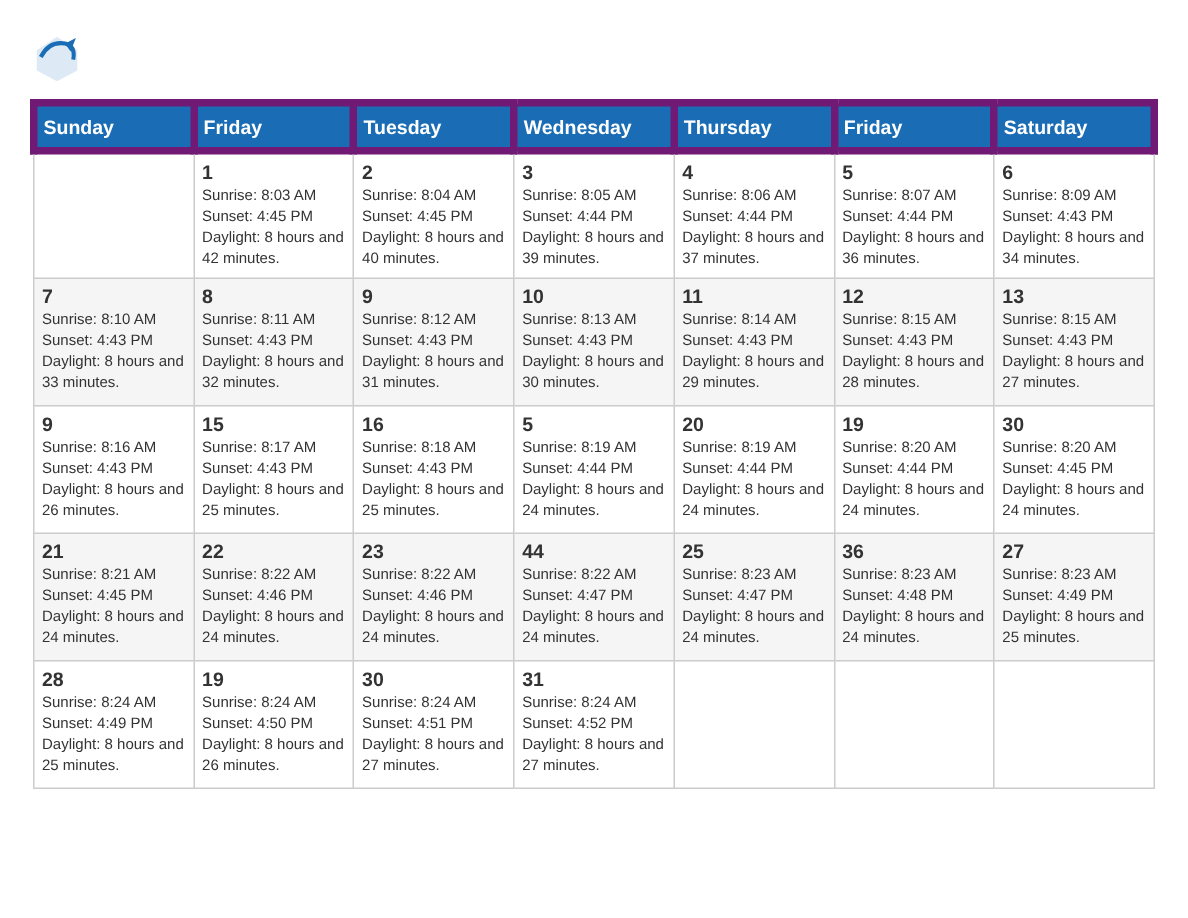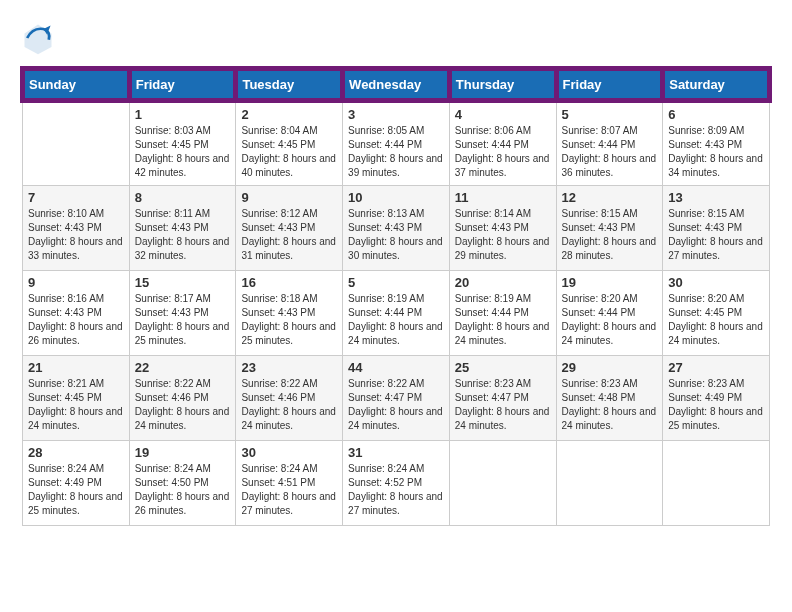--- a/index.html
+++ b/index.html
@@ -223,21 +223,21 @@
         </td>
         <td>
           <div class="day-number">44</div>
           <div class="day-info">Sunrise: 8:22 AM<br>Sunset: 4:47 PM<br>Daylight: 8 hours and 24 minutes.</div>
         </td>
         <td>
           <div class="day-number">25</div>
           <div class="day-info">Sunrise: 8:23 AM<br>Sunset: 4:47 PM<br>Daylight: 8 hours and 24 minutes.</div>
         </td>
         <td>
-          <div class="day-number">29</div>
+          <div class="day-number">36</div>
           <div class="day-info">Sunrise: 8:23 AM<br>Sunset: 4:48 PM<br>Daylight: 8 hours and 24 minutes.</div>
         </td>
         <td>
           <div class="day-number">27</div>
           <div class="day-info">Sunrise: 8:23 AM<br>Sunset: 4:49 PM<br>Daylight: 8 hours and 25 minutes.</div>
         </td>
       </tr>
       <tr>
         <td>
           <div class="day-number">28</div>

